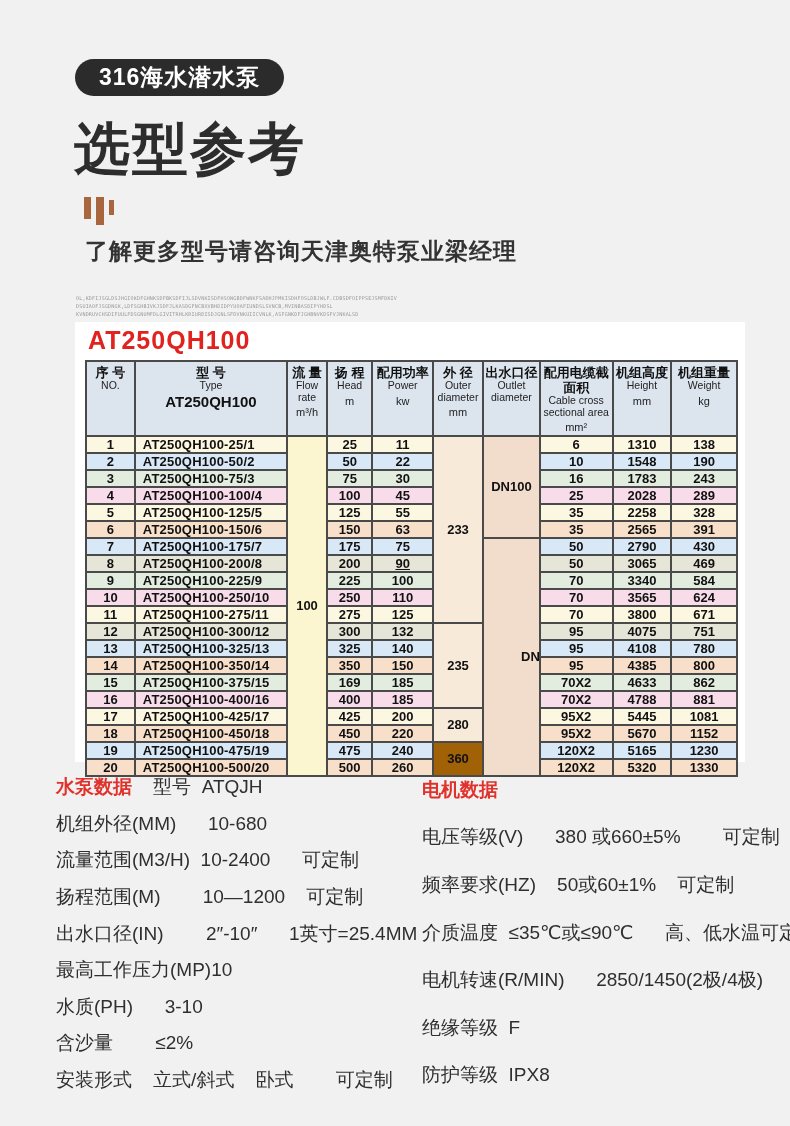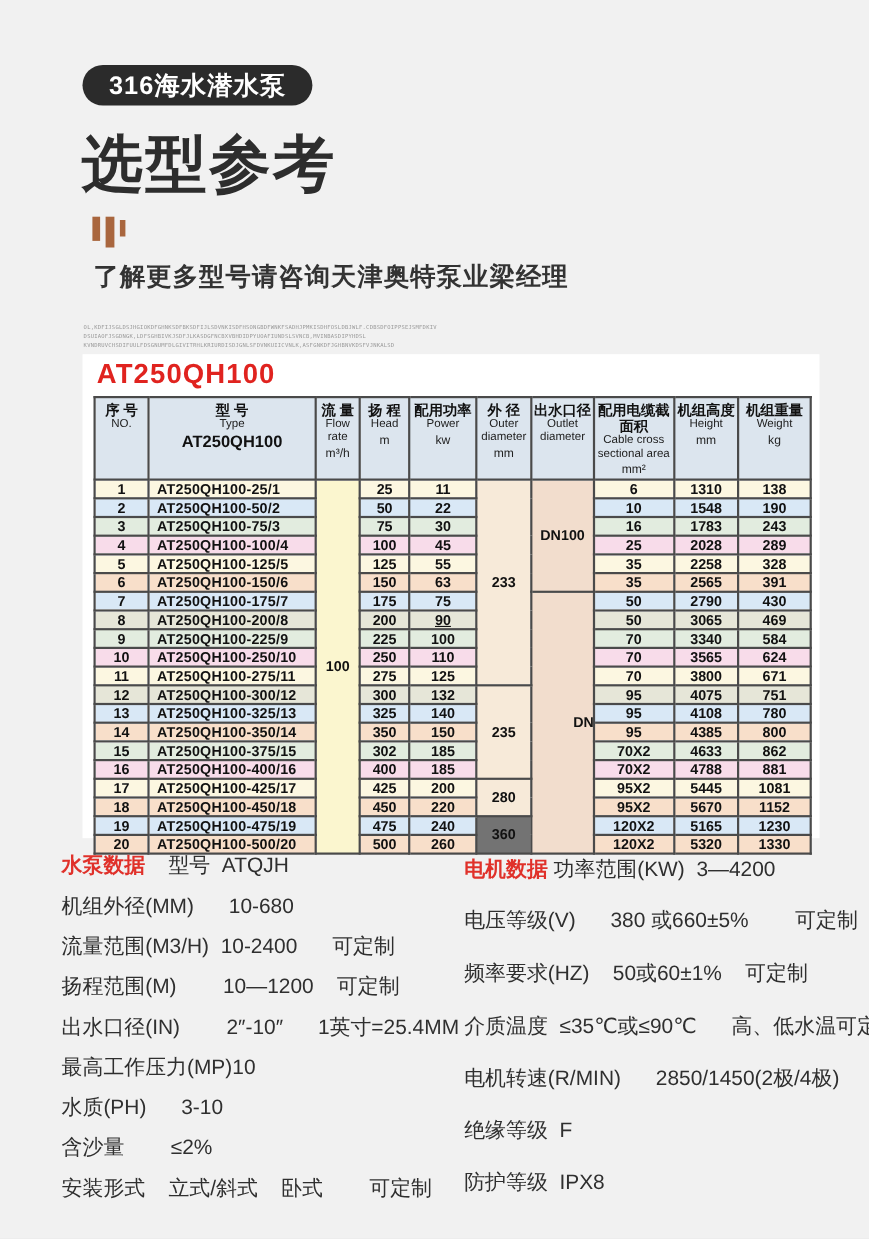--- a/index.html
+++ b/index.html
@@ -286,21 +286,21 @@
             <td class="model" style="background: rgb(248, 223, 202);">AT250QH100-350/14</td>
             <td style="background: rgb(248, 223, 202);">350</td>
             <td style="background: rgb(248, 223, 202);">150</td>
             <td style="background: rgb(248, 223, 202);">95</td>
             <td style="background: rgb(248, 223, 202);">4385</td>
             <td style="background: rgb(248, 223, 202);">800</td>
           </tr>
           <tr>
             <td style="background: rgb(226, 236, 223);">15</td>
             <td class="model" style="background: rgb(226, 236, 223);">AT250QH100-375/15</td>
-            <td style="background: rgb(226, 236, 223);">302</td>
+            <td style="background: rgb(226, 236, 223);">169</td>
             <td style="background: rgb(226, 236, 223);">185</td>
             <td style="background: rgb(226, 236, 223);">70X2</td>
             <td style="background: rgb(226, 236, 223);">4633</td>
             <td style="background: rgb(226, 236, 223);">862</td>
           </tr>
           <tr>
             <td style="background: rgb(248, 220, 234);">16</td>
             <td class="model" style="background: rgb(248, 220, 234);">AT250QH100-400/16</td>
             <td style="background: rgb(248, 220, 234);">400</td>
             <td style="background: rgb(248, 220, 234);">185</td>
@@ -325,21 +325,21 @@
             <td style="background: rgb(248, 223, 202);">220</td>
             <td style="background: rgb(248, 223, 202);">95X2</td>
             <td style="background: rgb(248, 223, 202);">5670</td>
             <td style="background: rgb(248, 223, 202);">1152</td>
           </tr>
           <tr>
             <td style="background: rgb(217, 232, 246);">19</td>
             <td class="model" style="background: rgb(217, 232, 246);">AT250QH100-475/19</td>
             <td style="background: rgb(217, 232, 246);">475</td>
             <td style="background: rgb(217, 232, 246);">240</td>
-            <td rowspan="2" style="background: #737373;">360</td>
+            <td rowspan="2" style="background: #a16207;">360</td>
             <td style="background: rgb(217, 232, 246);">120X2</td>
             <td style="background: rgb(217, 232, 246);">5165</td>
             <td style="background: rgb(217, 232, 246);">1230</td>
           </tr>
           <tr>
             <td style="background: rgb(248, 223, 202);">20</td>
             <td class="model" style="background: rgb(248, 223, 202);">AT250QH100-500/20</td>
             <td style="background: rgb(248, 223, 202);">500</td>
             <td style="background: rgb(248, 223, 202);">260</td>
             <td style="background: rgb(248, 223, 202);">120X2</td>
@@ -379,21 +379,20 @@
         </div>
         <div class="spec-line">
           <span>安装形式    立式/斜式    卧式        可定制</span>
         </div>
       </div>
   </div>
   <div class="specs-right">
     <div>
         <div class="spec-line">
           <span class="spec-head">电机数据</span>
-          <span> 功率范围(KW)  3—4200</span>
         </div>
         <div class="spec-line">
           <span>电压等级(V)      380 或660±5%        可定制</span>
         </div>
         <div class="spec-line">
           <span>频率要求(HZ)    50或60±1%    可定制</span>
         </div>
         <div class="spec-line">
           <span>介质温度  ≤35℃或≤90℃      高、低水温可定制</span>
         </div>

